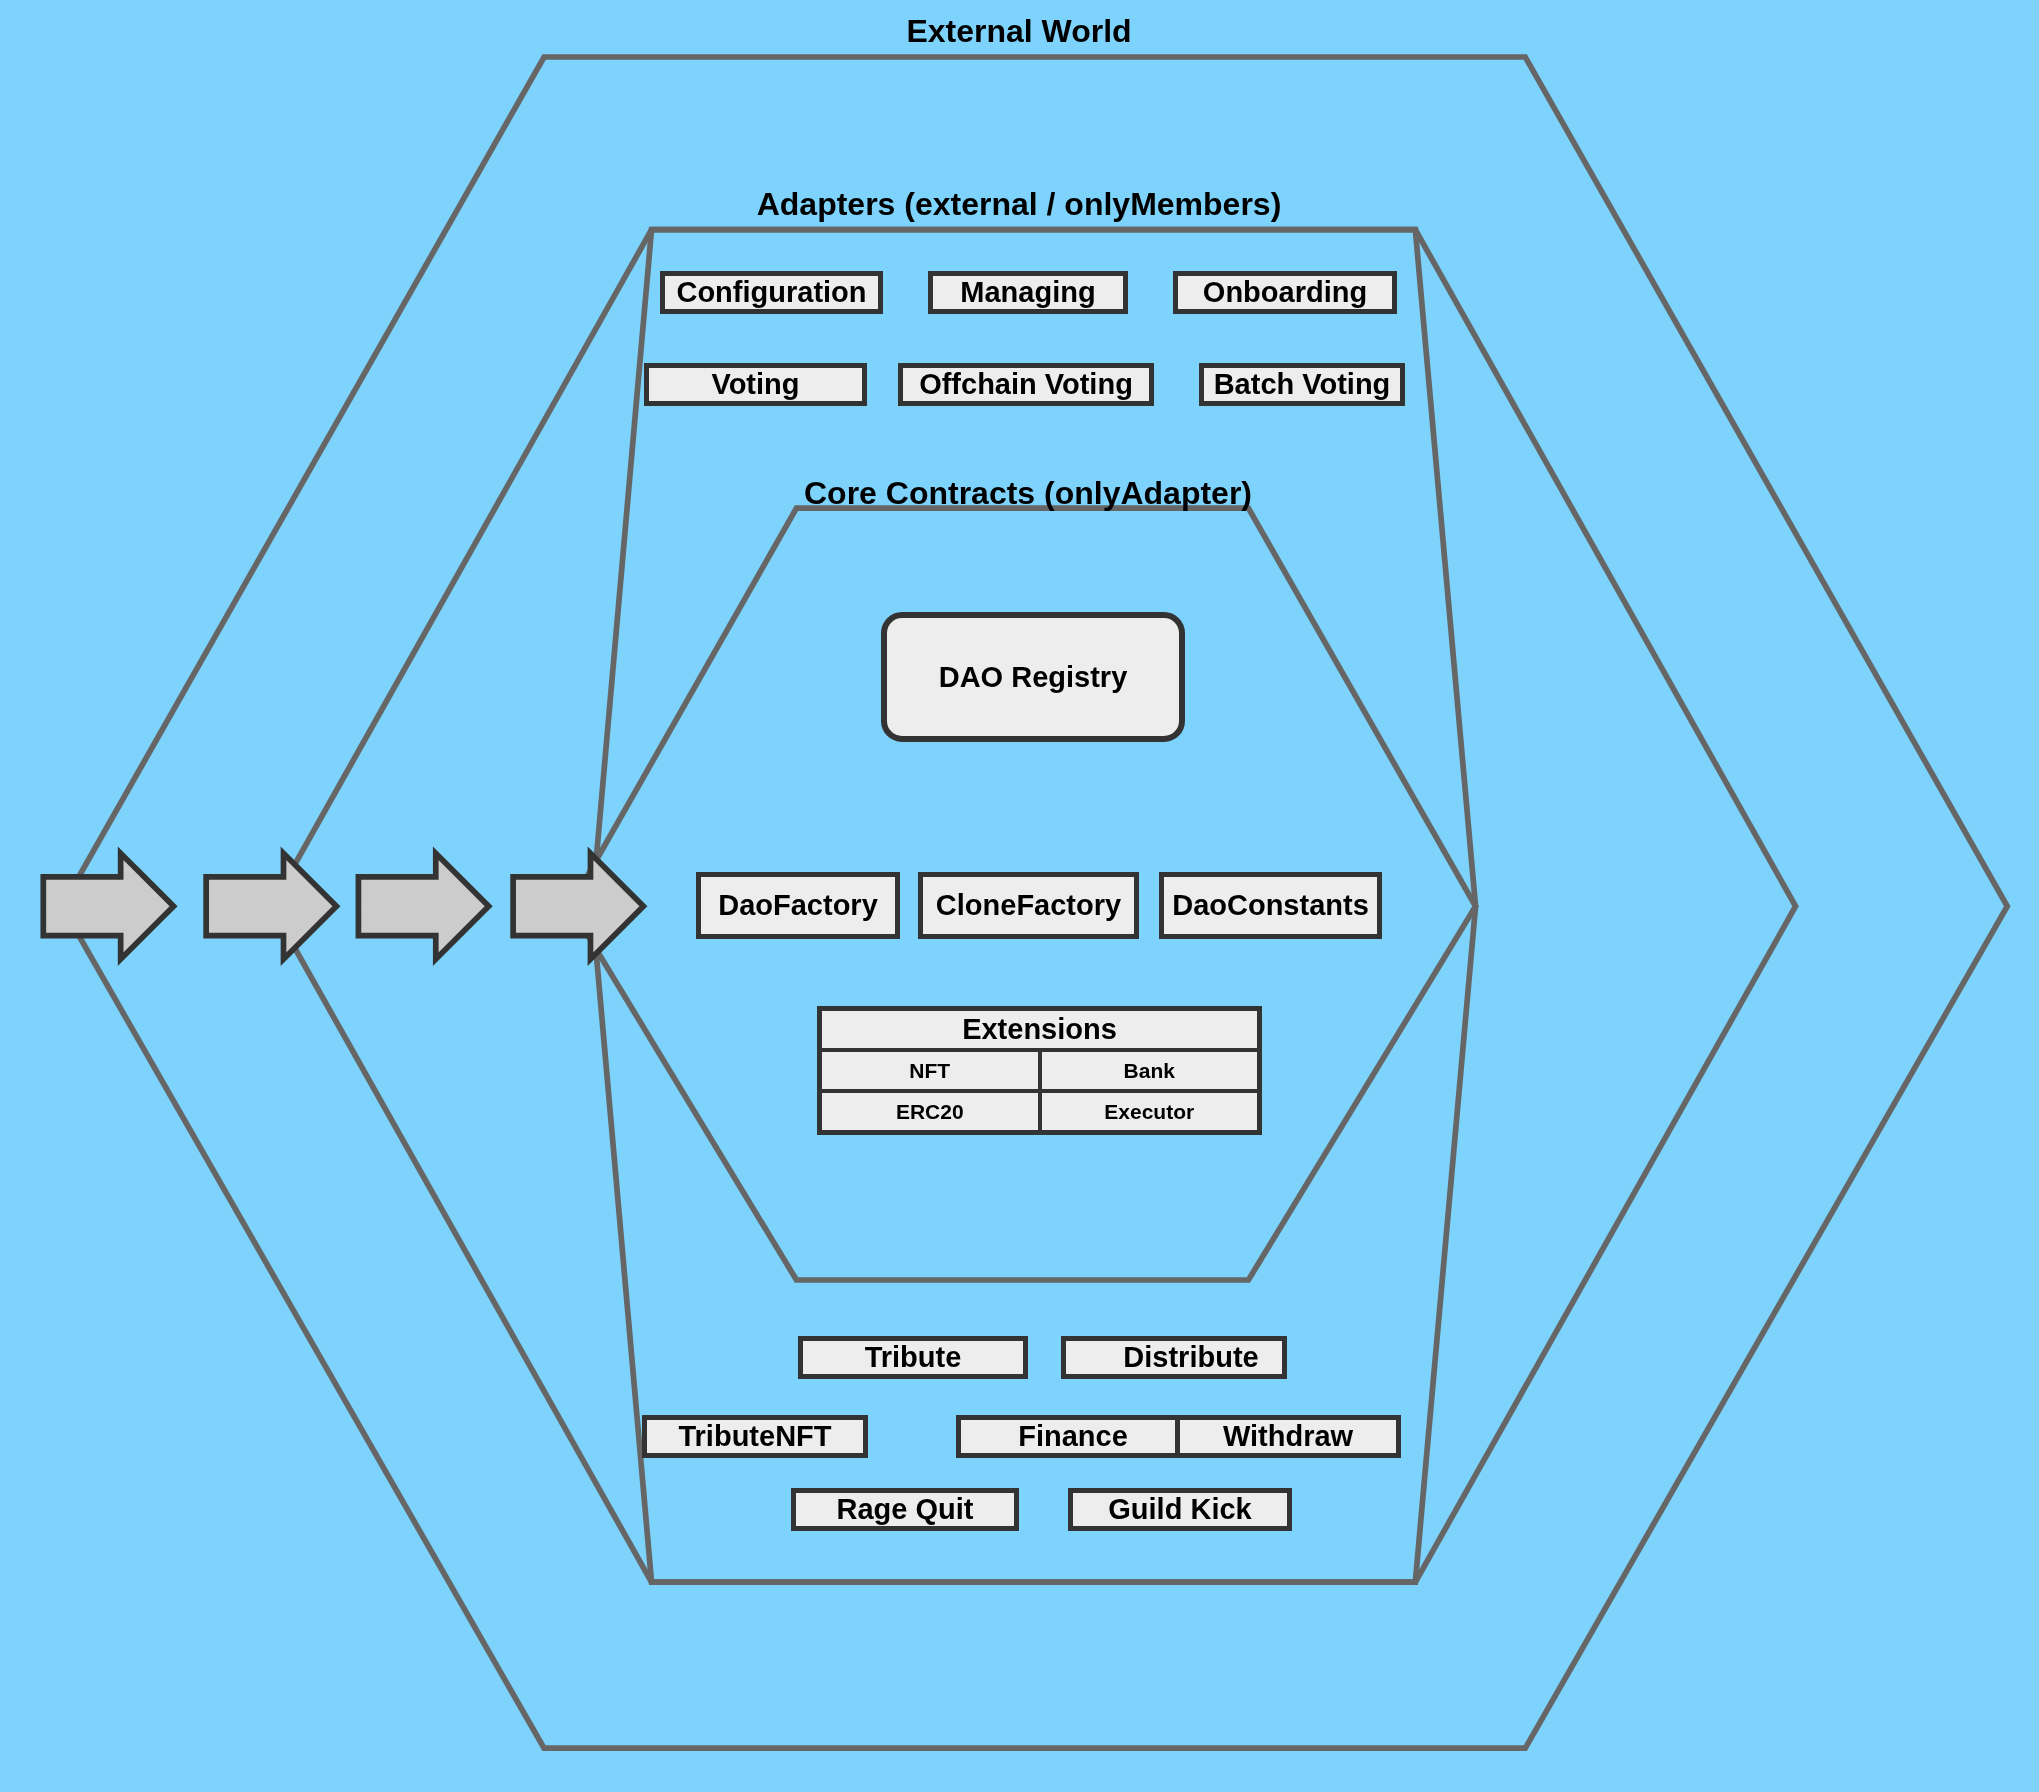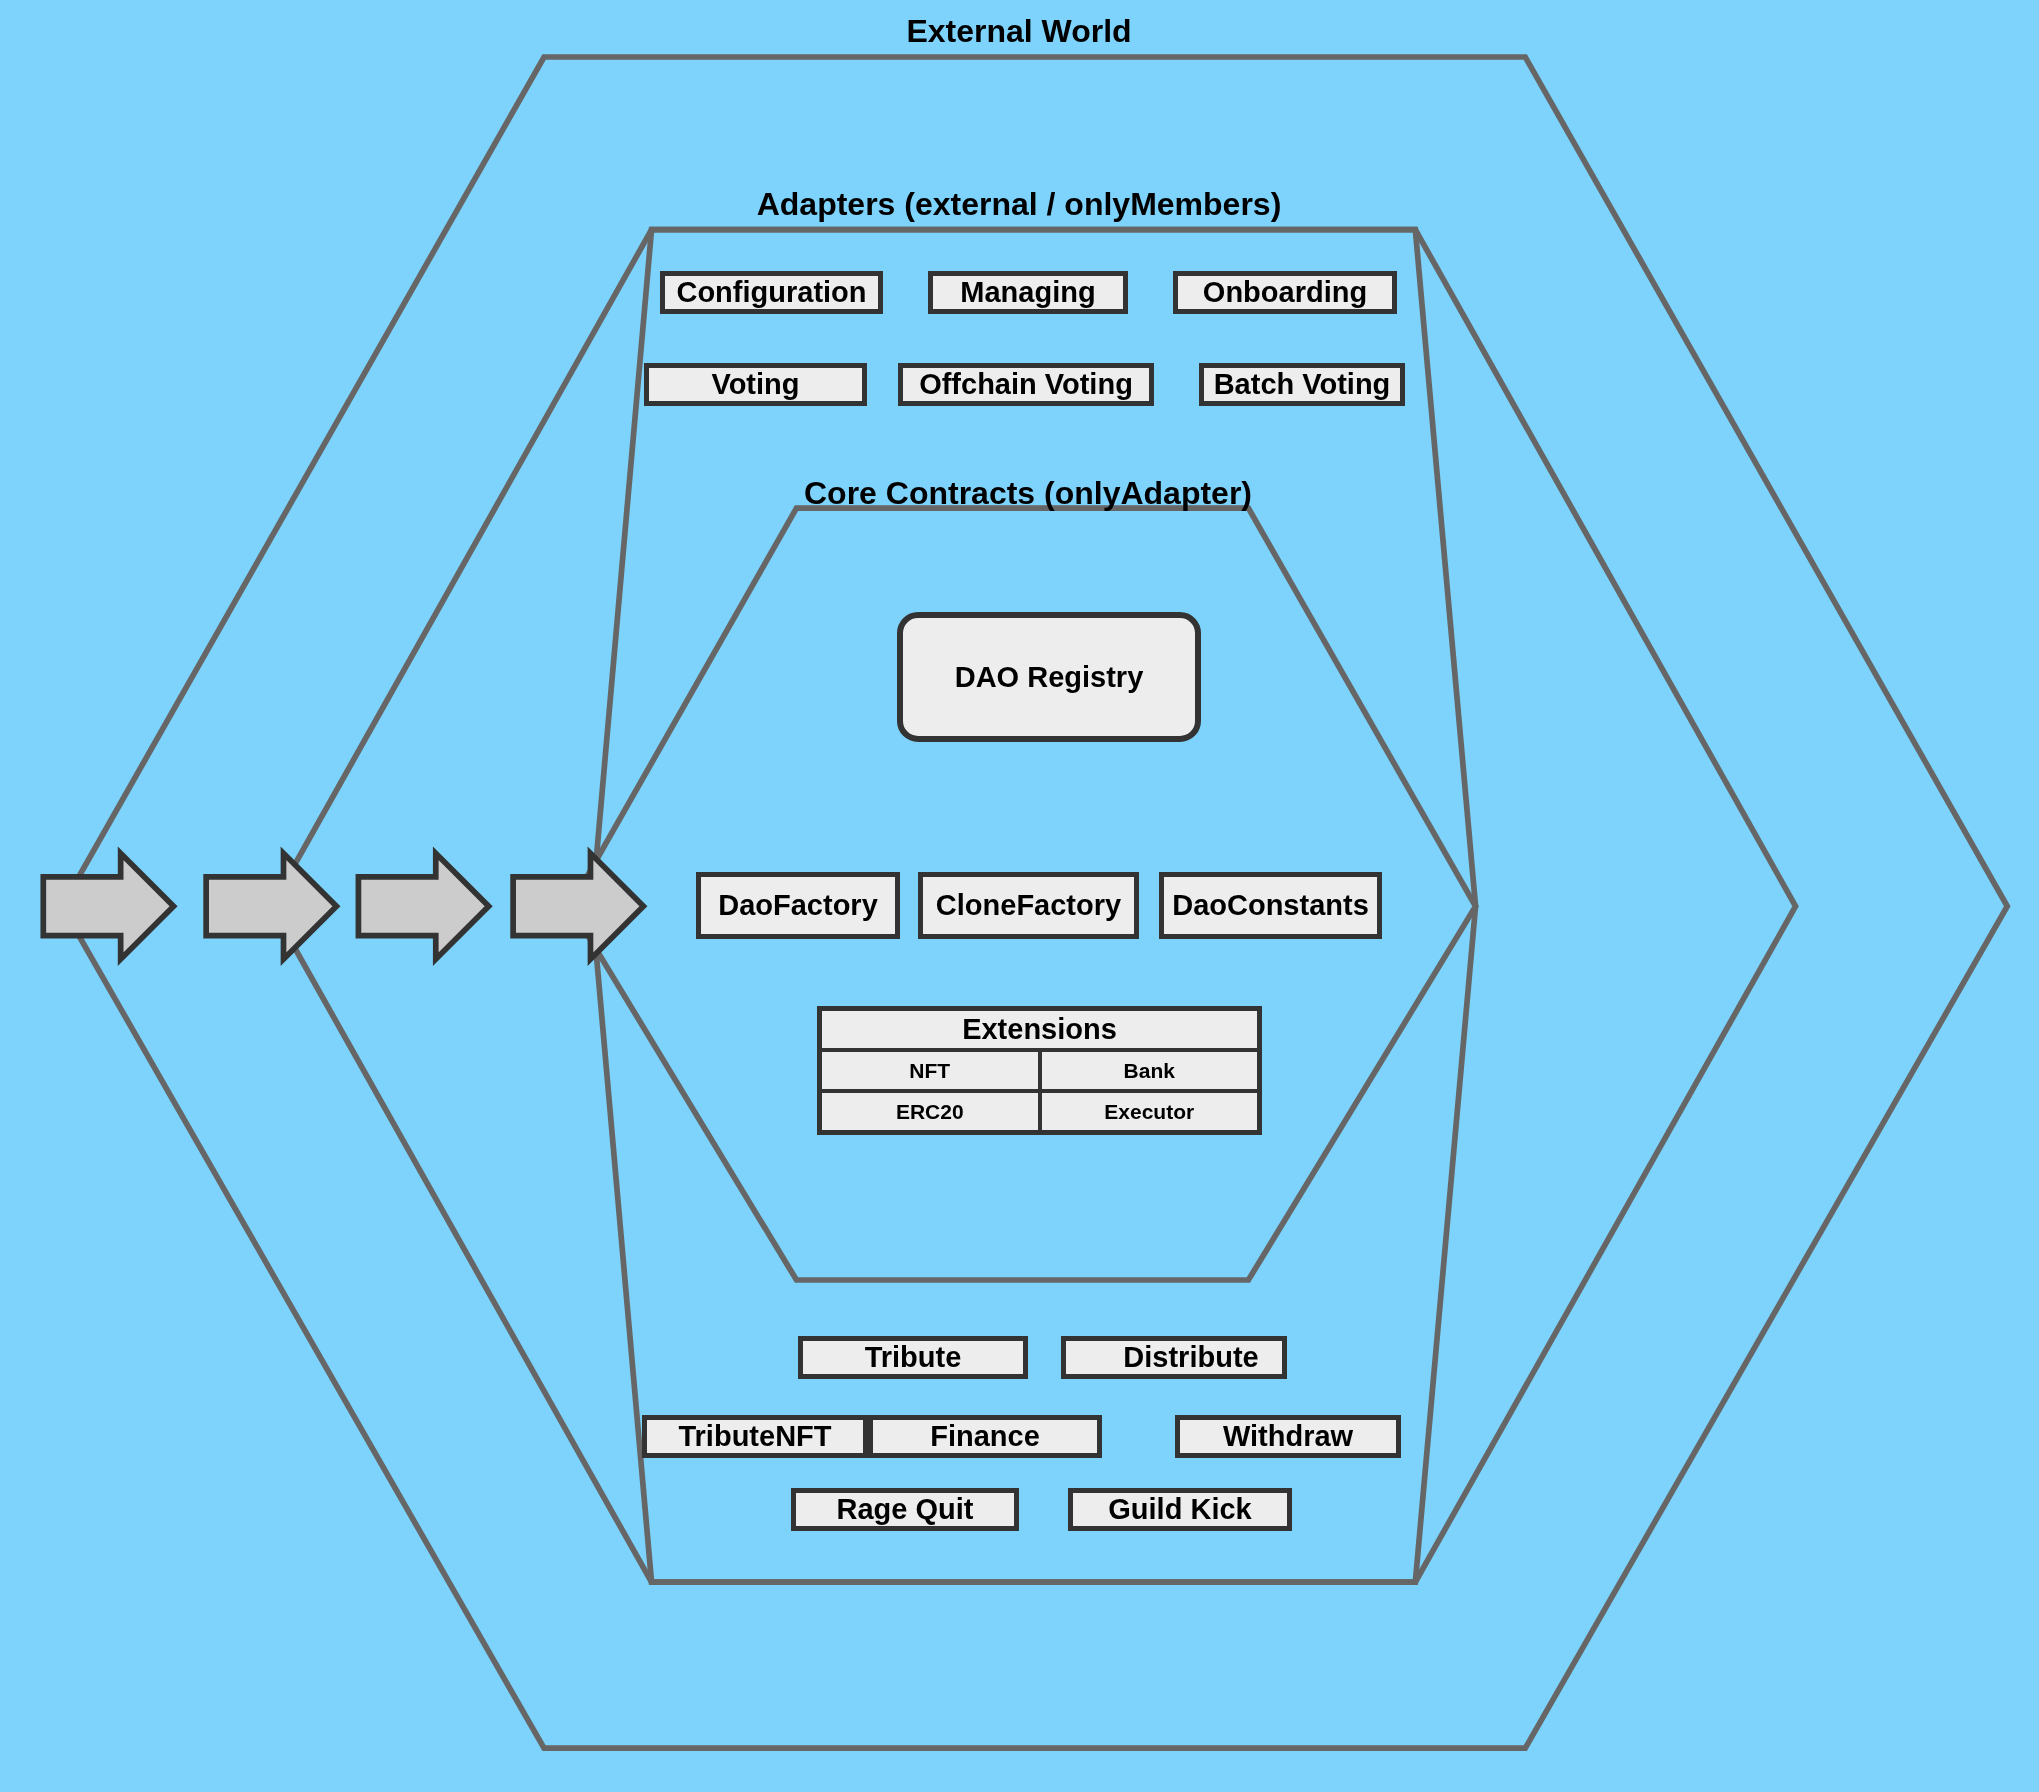--- a/index.html
+++ b/index.html
@@ -146,21 +146,21 @@
   <div class="zone-title" id="title-adapters">Adapters (external / onlyMembers)</div>
 
   <div class="node-box" style="left:660px;  top:271px; width:223px; height:43px;text-align:right;">Configuration</div>
   <div class="node-box" style="left:928px; top:271px; width:200px; height:43px;">Managing</div>
   <div class="node-box" style="left:1173px; top:271px; width:224px; height:43px;">Onboarding</div>
 
   <div class="node-box" style="left:644px;  top:363px; width:223px; height:43px;">Voting</div>
   <div class="node-box" style="left:898px; top:363px; width:256px; height:43px;">Offchain Voting</div>
   <div class="node-box" style="left:1199px; top:363px; width:206px; height:43px;">Batch Voting</div>
 
-  <div class="node-box rounded" style="left:881px; top:612px; width:304px; height:130px;margin-left:16px;">DAO Registry</div>
+  <div class="node-box rounded" style="left:881px; top:612px; width:304px; height:130px;">DAO Registry</div>
 
   <div class="node-box" style="left:696px;  top:872px; width:204px; height:67px;">DaoFactory</div>
   <div class="node-box" style="left:918px; top:872px; width:221px; height:67px;">CloneFactory</div>
   <div class="node-box" style="left:1159px; top:872px; width:223px; height:67px;">DaoConstants</div>
 
   <div id="extensions-table">
     <div class="ext-header">Extensions</div>
     <div class="ext-row">
       <div class="ext-cell">NFT</div>
       <div class="ext-cell">Bank</div>
@@ -168,20 +168,20 @@
     <div class="ext-row">
       <div class="ext-cell">ERC20</div>
       <div class="ext-cell">Executor</div>
     </div>
   </div>
 
   <div class="node-box" style="left:798px;  top:1336px; width:230px; height:43px;">Tribute</div>
   <div class="node-box" style="left:1061px; top:1336px; width:226px; height:43px;padding-left:34px;">Distribute</div>
 
   <div class="node-box" style="left:642px;  top:1415px; width:226px; height:43px;">TributeNFT</div>
-  <div class="node-box" style="left:868px; top:1415px; width:234px; height:43px;text-align:center;">Finance</div>
+  <div class="node-box" style="left:956px; top:1415px; width:234px; height:43px;text-align:center;">Finance</div>
   <div class="node-box" style="left:1175px; top:1415px; width:226px; height:43px;">Withdraw</div>
 
   <div class="node-box" style="left:791px;  top:1488px; width:228px; height:43px;">Rage Quit</div>
   <div class="node-box" style="left:1068px; top:1488px; width:224px; height:43px;">Guild Kick</div>
 
 </div>
 
 
 </body></html>

